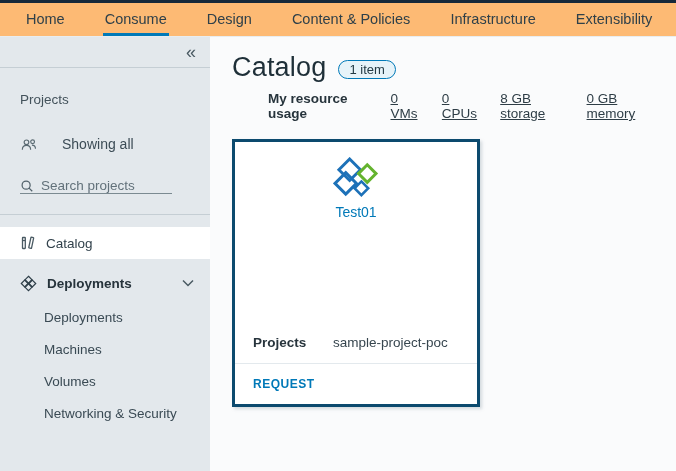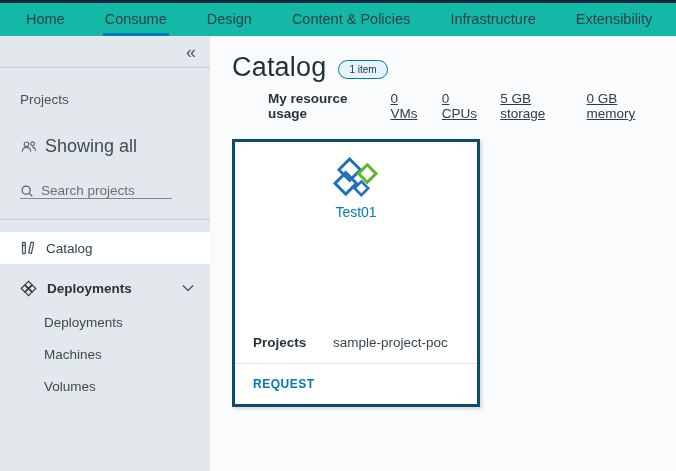--- a/index.html
+++ b/index.html
@@ -1,62 +1,62 @@
 <!DOCTYPE html>
 <html><head>
 <meta charset="utf-8">
 <style>
   * { margin:0; padding:0; box-sizing:border-box; }
   html,body { width:676px; height:471px; overflow:hidden; }
   body { font-family:"Liberation Sans", sans-serif; background:#fff; color:#2f4049; }
 
   
   .topstrip { height:3px; background:#16293a; }
-  .navbar { height:34px; background:#14b8a6; display:flex; align-items:stretch;
+  .navbar { height:34px; background:#fdba74; display:flex; align-items:stretch;
             padding-left:24px; white-space:nowrap; overflow:hidden;
             border-bottom:1px solid #e8edf0; }
   .tab { font-size:14.5px; color:#2f4049; display:flex; align-items:center;
          margin-right:36px; padding:2px 2px 0 2px; border-bottom:3px solid transparent;
          cursor:pointer; }
   .tab.active { border-bottom-color:#0079b8; }
 
   
   .layout { display:flex; height:434px; }
   .sidebar { width:210px; min-width:210px; background:#e3e8ec; height:100%; position:relative; }
   .main { flex:1; background:#fafbfc; padding:15px 0 0 22px; overflow:hidden; }
 
   
   .collapse-row { height:30px; display:flex; justify-content:flex-end; align-items:center;
                   padding-right:14px; }
   .collapse-glyph { font-size:18px; color:#4a5a63; cursor:pointer; line-height:1; }
   .side-divider { border:none; border-top:1px solid #c5ced4; }
   .projects-label { margin:24px 0 0 20px; font-size:13.5px; color:#43525b; }
-  .showing-row { margin:29px 0 0 20px; display:flex; align-items:center; gap:7px;
-                 font-size:18px; color:#3c4c56; cursor:pointer; }
+  .showing-row { margin:29px 0 0 20px; display:flex; align-items:center; gap:24px;
+                 font-size:14px; color:#3c4c56; cursor:pointer; }
   .search-row { margin:26px 20px 0 20px; display:flex; align-items:center; gap:7px;
                 border-bottom:1px solid #7b8a91; width:152px; }
   .search-input { border:none; outline:none; background:transparent; font-size:13.5px;
                   color:#3c4c56; width:120px; font-family:"Liberation Sans", sans-serif; }
   .search-input::placeholder { color:#62717a; }
   .divider2 { margin-top:20px; }
   .side-item { height:32px; display:flex; align-items:center; gap:10px;
                padding-left:20px; font-size:13.5px; color:#32424c; cursor:pointer; }
   .side-item.active { background:#fff; margin-top:12px; }
   .side-group { height:32px; margin-top:8px; display:flex; align-items:center; gap:10px;
                 padding:0 16px 0 20px; font-size:13.5px; font-weight:bold; color:#27343c;
                 cursor:pointer; }
   .side-group .grow { flex:1; }
   .side-child { height:32px; display:flex; align-items:center; padding-left:44px;
                 font-size:13.5px; color:#3a4a54; cursor:pointer; }
   .side-children { margin-top:2px; }
 
   
   .title-row { display:flex; align-items:center; gap:12px; }
   .page-title { font-size:27px; font-weight:400; color:#1e2f38; letter-spacing:.2px; }
-  .count-badge { font-size:10px; color:#233a44; border:1px solid #0079b8; background:#e6f3f9;
+  .count-badge { font-size:13px; color:#233a44; border:1px solid #0079b8; background:#e6f3f9;
                  border-radius:10px; padding:2px 10px; line-height:13px; margin-top:4px; }
   .usage-row { margin-top:8px; display:flex; align-items:center; font-size:13.5px; color:#2e3d46;margin-left:36px; }
   .usage-label { font-weight:bold; margin-right:19px; color:#27343c; }
   .usage-metric { margin-right:19px;text-decoration:underline; }
 
   .catalog-card { margin-top:18px; width:248px; height:268px; background:#fff;
                   border:3px solid #0c4a6e; box-shadow:2px 2px 3px rgba(140,155,165,.35);
                   display:flex; flex-direction:column; cursor:pointer; }
   .card-icon-wrap { margin-top:15px; display:flex; justify-content:center; }
   .card-name { margin-top:4px; text-align:center; font-size:14px; color:#0079b8; cursor:pointer; }
@@ -146,34 +146,35 @@
         <svg width="12" height="8" viewBox="0 0 12 8" fill="none" stroke="#4a5a63" stroke-width="1.5">
           <polyline points="1,1.5 6,6.5 11,1.5"></polyline>
         </svg>
       </span>
     </div>
 
     <div class="side-children">
       <div class="side-child">Deployments</div>
       <div class="side-child">Machines</div>
       <div class="side-child">Volumes</div>
+      <div class="side-child">Networking &amp; Security</div>
     </div>
   </aside>
 
   <main class="main">
     <div class="title-row">
       <h1 class="page-title">Catalog</h1>
       <span class="count-badge">1 item</span>
     </div>
 
     <div class="usage-row">
       <span class="usage-label">My resource usage</span>
       <span class="usage-metric">0 VMs</span>
       <span class="usage-metric">0 CPUs</span>
-      <span class="usage-metric">5 GB storage</span>
+      <span class="usage-metric">8 GB storage</span>
       <span class="usage-metric">0 GB memory</span>
     </div>
 
     <div class="catalog-card">
       <div class="card-icon-wrap">
         <span class="icon">
           <svg width="47" height="43" viewBox="0 0 48 44" fill="none">
             <path d="M17 2 L28 13 L17 24 L6 13 Z" stroke="#1d71b8" stroke-width="3"></path>
             <path d="M13 16 L24 27 L13 38 L2 27 Z" stroke="#1d71b8" stroke-width="3"></path>
             <path d="M29 25 L36 32 L29 39 L22 32 Z" stroke="#1d71b8" stroke-width="2.6"></path>

